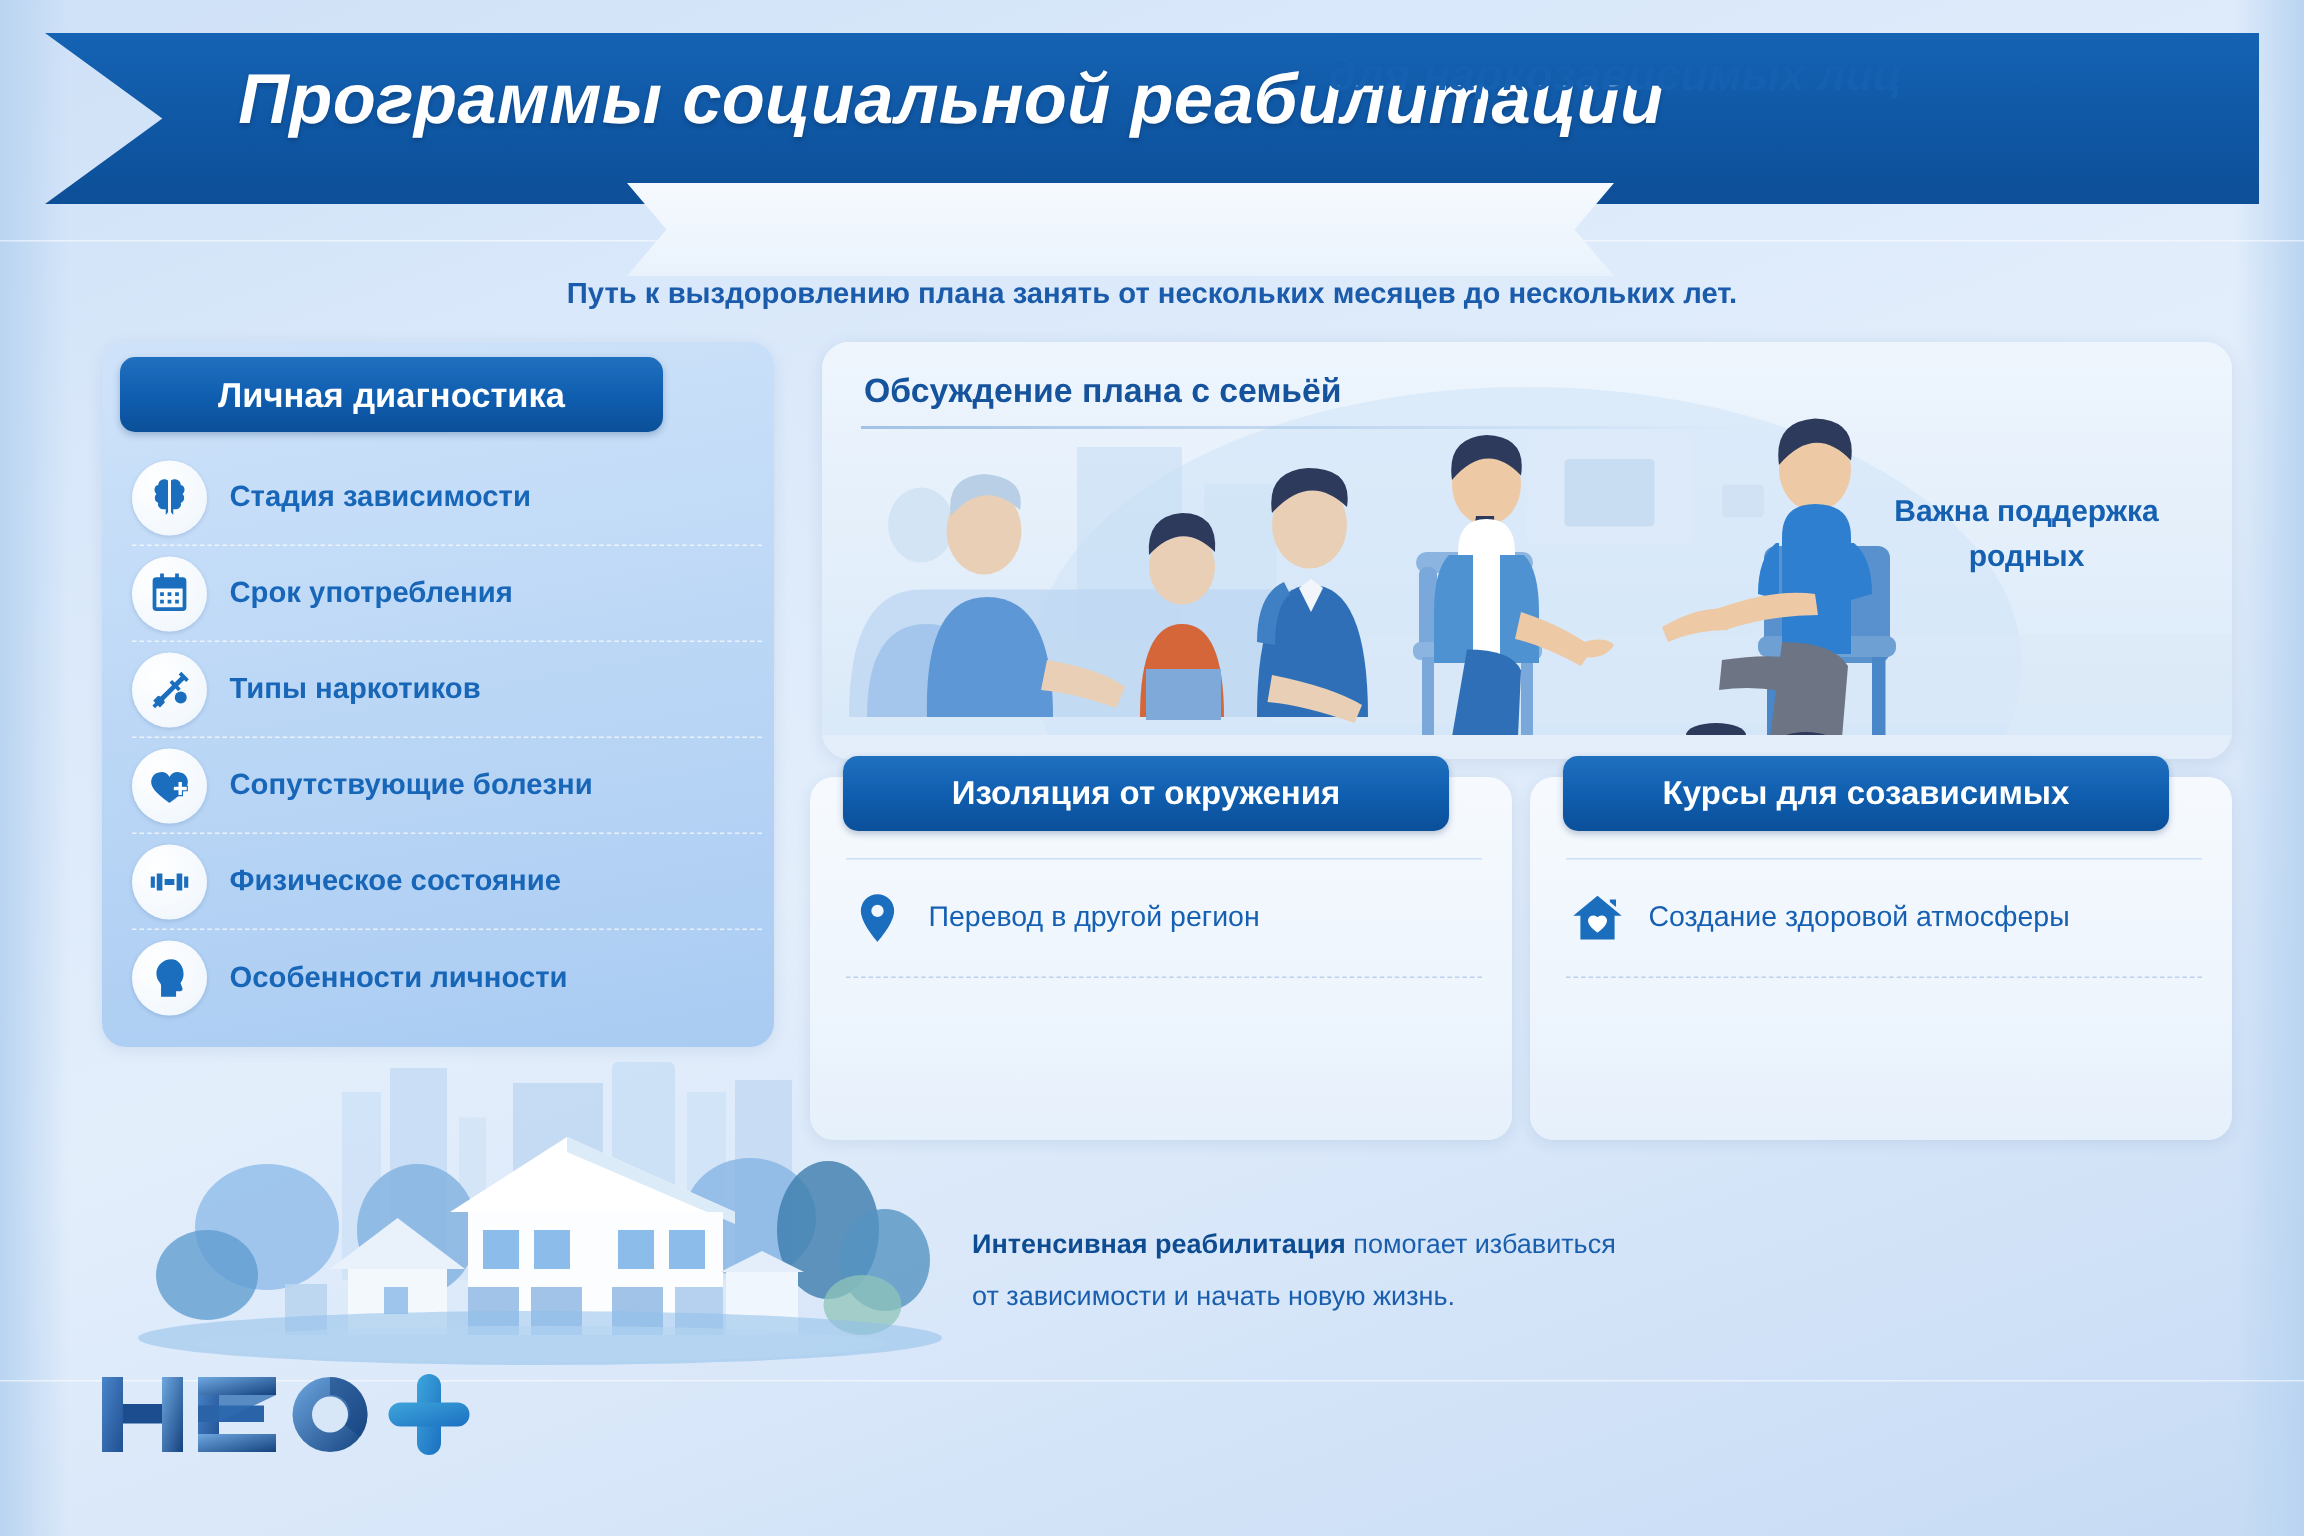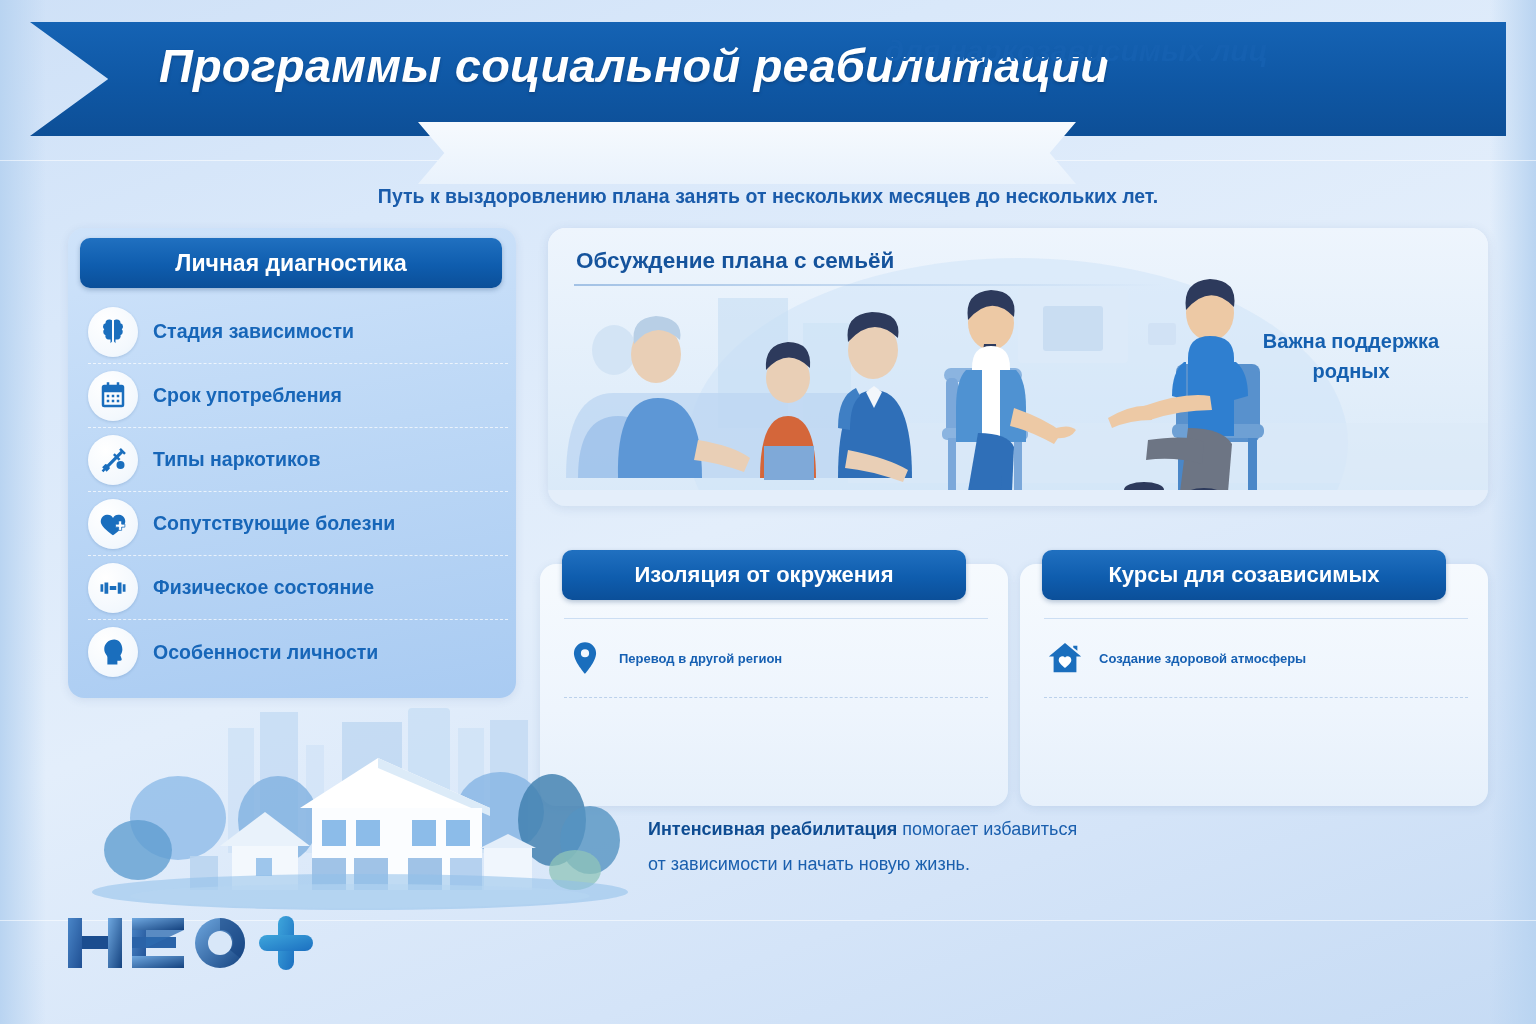--- a/index.html
+++ b/index.html
@@ -51,21 +51,21 @@
   }
 
   
   .left-panel {
     position: absolute; left: 68px; top: 228px; width: 448px; height: 470px;
     border-radius: 16px;
     background: linear-gradient(170deg, #cfe3fa 0%, #bdd8f6 45%, #a9cbf2 100%);
     box-shadow: 0 2px 10px rgba(40,80,140,.10);
   }
   .pill-head {
-    position: absolute; left: 12px; top: 10px; width: 422px; height: 50px;
+    position: absolute; left: 12px; top: 10px; width: 362px; height: 50px;
     border-radius: 10px;
     background: linear-gradient(180deg, #2070c0 0%, #0f5dae 55%, #0b4f99 100%);
     box-shadow: 0 2px 5px rgba(15,55,105,.28);
     display: flex; align-items: center; justify-content: center;
     color: #fff; font-size: 23px; font-weight: 700;
   }
   .diag-list { position: absolute; left: 20px; top: 72px; width: 420px; }
   .diag-item {
     height: 64px; display: flex; align-items: center; gap: 15px;
     border-bottom: 1px dashed rgba(255,255,255,.70);
@@ -97,34 +97,33 @@
     position: absolute; right: 22px; top: 98px; width: 230px; z-index: 6;
     text-align: center; color: #1560b0; font-size: 20px; font-weight: 700; line-height: 1.5;
   }
   .illus-svg { position: absolute; inset: 0; width: 100%; height: 100%; }
 
   
   .card {
     position: absolute; top: 518px; height: 242px; border-radius: 16px;
     background: linear-gradient(180deg, #f6fafe 0%, #eef5fd 60%, #e6f0fb 100%);
     box-shadow: 0 2px 10px rgba(40,80,140,.11);
-    margin-top: 46px;
   }
   .card-a { left: 540px; width: 468px; }
   .card-b { left: 1020px; width: 468px; }
   .card .pill-head { left: 22px; top: -14px; width: 404px; height: 50px; font-size: 22px; }
   .card-rows { position: absolute; left: 24px; right: 20px; top: 54px; }
   .card-row {
     min-height: 80px; display: flex; align-items: center; gap: 13px;
     border-bottom: 1px dashed rgba(145,180,220,.55);
   }
   .card-row:first-child { border-top: 1px solid rgba(200,220,242,.9); }
   .card-icon { width: 42px; height: 42px; flex: 0 0 42px; display: flex; align-items: center; justify-content: center; }
   .card-icon svg { width: 38px; height: 38px; fill: #1a6ebd; }
-  .card-label { color: #1660b3; font-size: 13px; font-weight: 700; }
+  .card-label { color: #1660b3; font-size: 19px; font-weight: 400; }
 
   
   .house-svg { position: absolute; left: 60px; top: 700px; width: 600px; height: 215px; }
   .footer-text {
     position: absolute; left: 648px; top: 812px; width: 760px;
     color: #1a5fae; font-size: 18px; line-height: 1.95; font-weight: 500;
   }
 
   
   .logo { position: absolute; left: 64px; top: 912px; width: 250px; height: 62px; }

